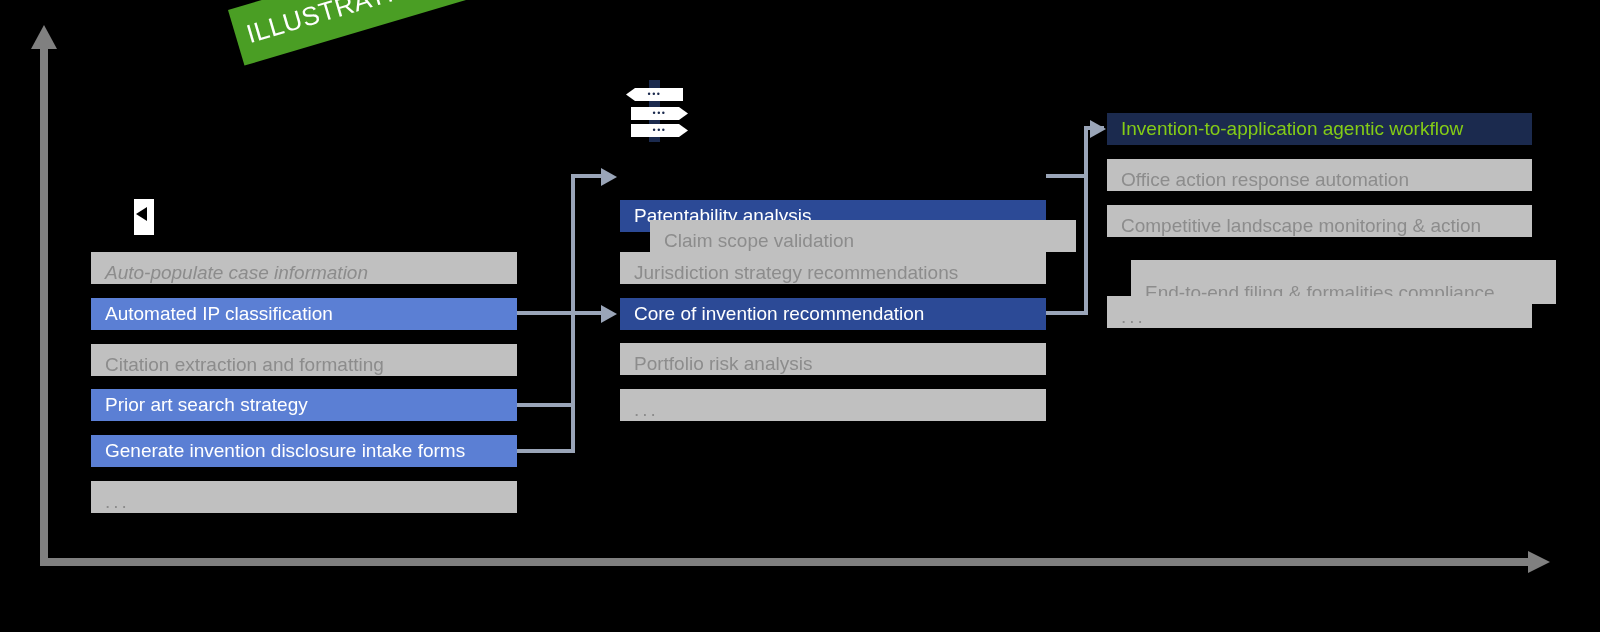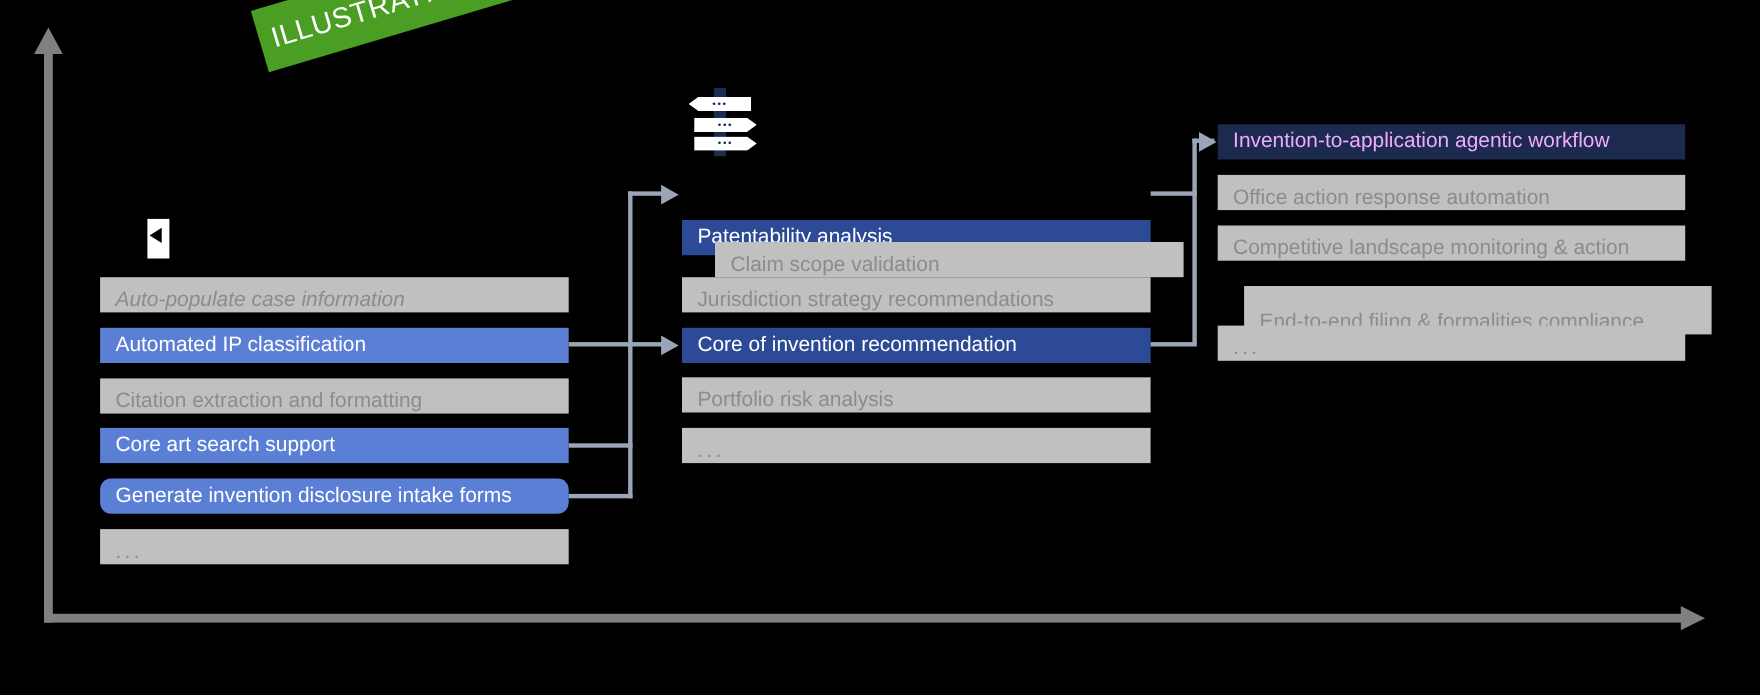--- a/index.html
+++ b/index.html
@@ -59,21 +59,21 @@
     position: absolute;
     display: flex; align-items: center;
     padding-left: 14px;
     font-size: 19px;
     white-space: nowrap;
     overflow: hidden;
   }
   .box.grey   { background: #c0c0c0; color: #8c8c8c; align-items: flex-end; }
   .box.blue   { background: #5b7fd4; color: #ffffff; }
   .box.navy   { background: #2c4a96; color: #ffffff; }
-  .box.darknavy { background: #1b2a4e; color: #f0abfc; }
+  .box.darknavy { background: #1b2a4e; color: #84cc16; }
   .box.ellipsis { font-size: 19px; letter-spacing: 3px; color: #8c8c8c; }
 
   
   .seg { position: absolute; background: #9aa5b8; }
   .arrow-right {
     position: absolute;
     width: 0; height: 0;
     border-top: 9px solid transparent;
     border-bottom: 9px solid transparent;
     border-left: 16px solid #9aa5b8;
@@ -152,23 +152,23 @@
     <div class="box grey" style="left:91px; top:252px; width:426px; height:32px;font-style:italic;">
       <span>Auto-populate case information</span>
     </div>
     <div class="box blue" style="left:91px; top:298px; width:426px; height:32px;">
       <span>Automated IP classification</span>
     </div>
     <div class="box grey" style="left:91px; top:344px; width:426px; height:32px;">
       <span>Citation extraction and formatting</span>
     </div>
     <div class="box blue" style="left:91px; top:389px; width:426px; height:32px;">
-      <span>Core art search support</span>
-    </div>
-    <div class="box blue" style="left:91px; top:435px; width:426px; height:32px;border-radius:10px;">
+      <span>Prior art search strategy</span>
+    </div>
+    <div class="box blue" style="left:91px; top:435px; width:426px; height:32px;">
       <span>Generate invention disclosure intake forms</span>
     </div>
     <div class="box grey ellipsis" style="left:91px; top:481px; width:426px; height:32px;">
       <span>...</span>
     </div>
   </div>
 
   <div class="col">
     <div class="box navy" style="left:620px; top:160px; width:426px; height:32px;margin-top:40px;">
       <span>Patentability analysis</span>

